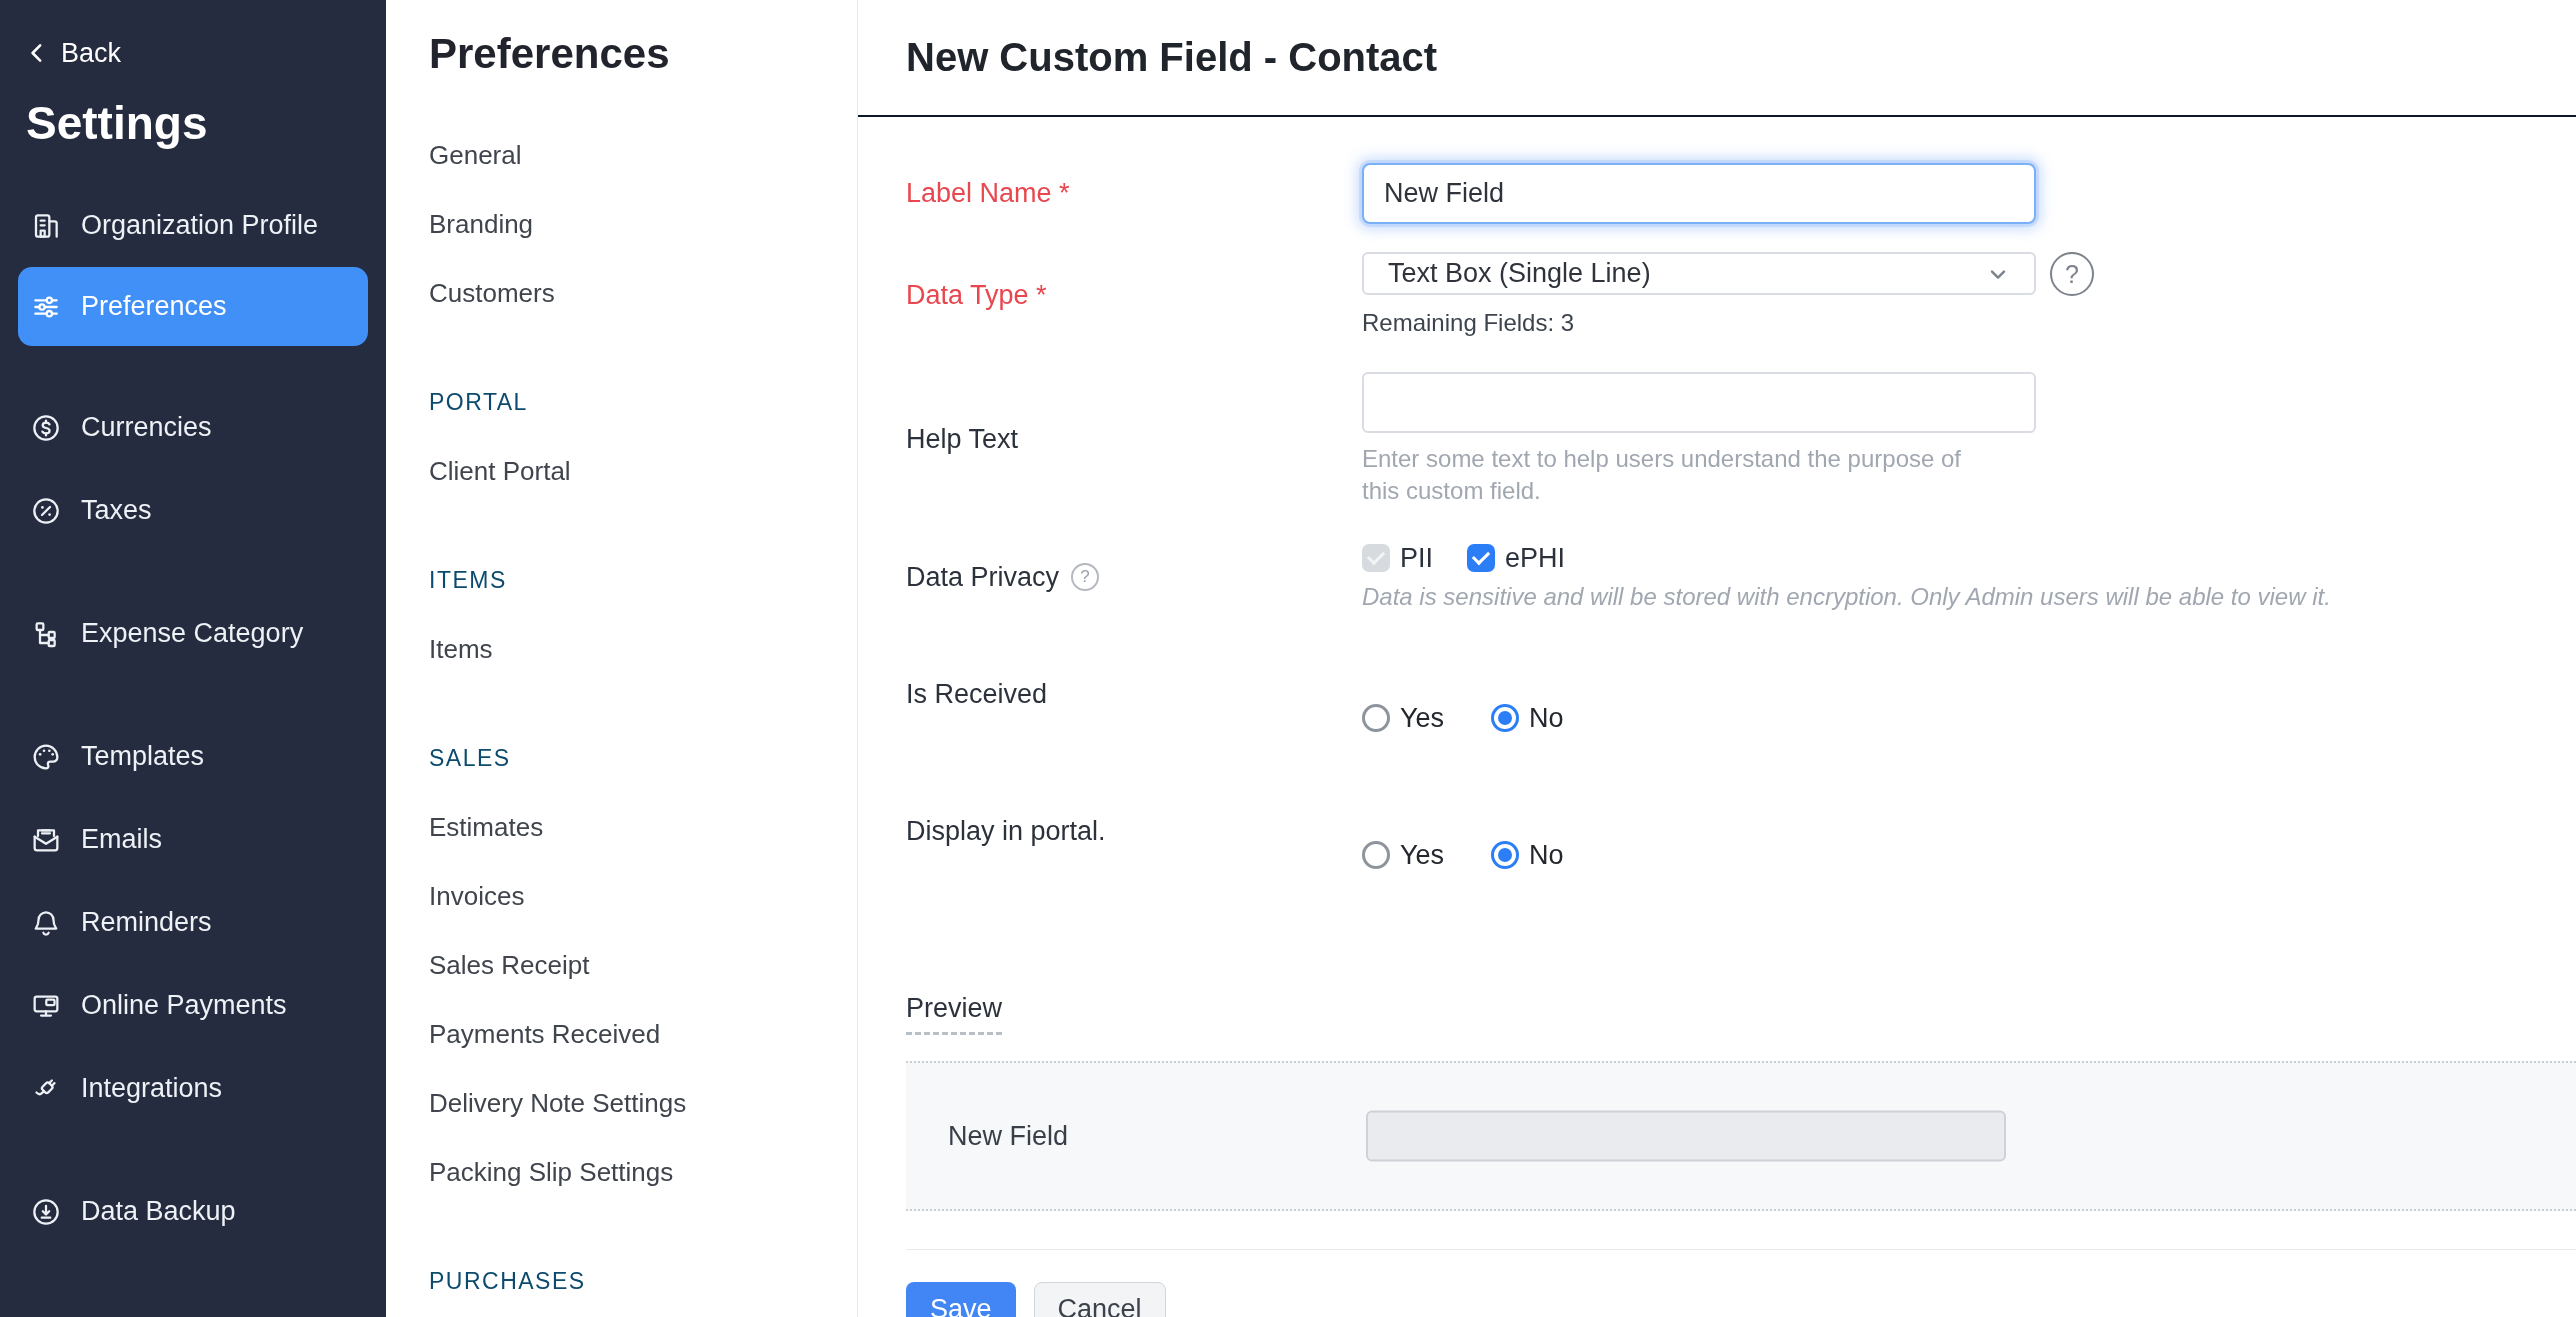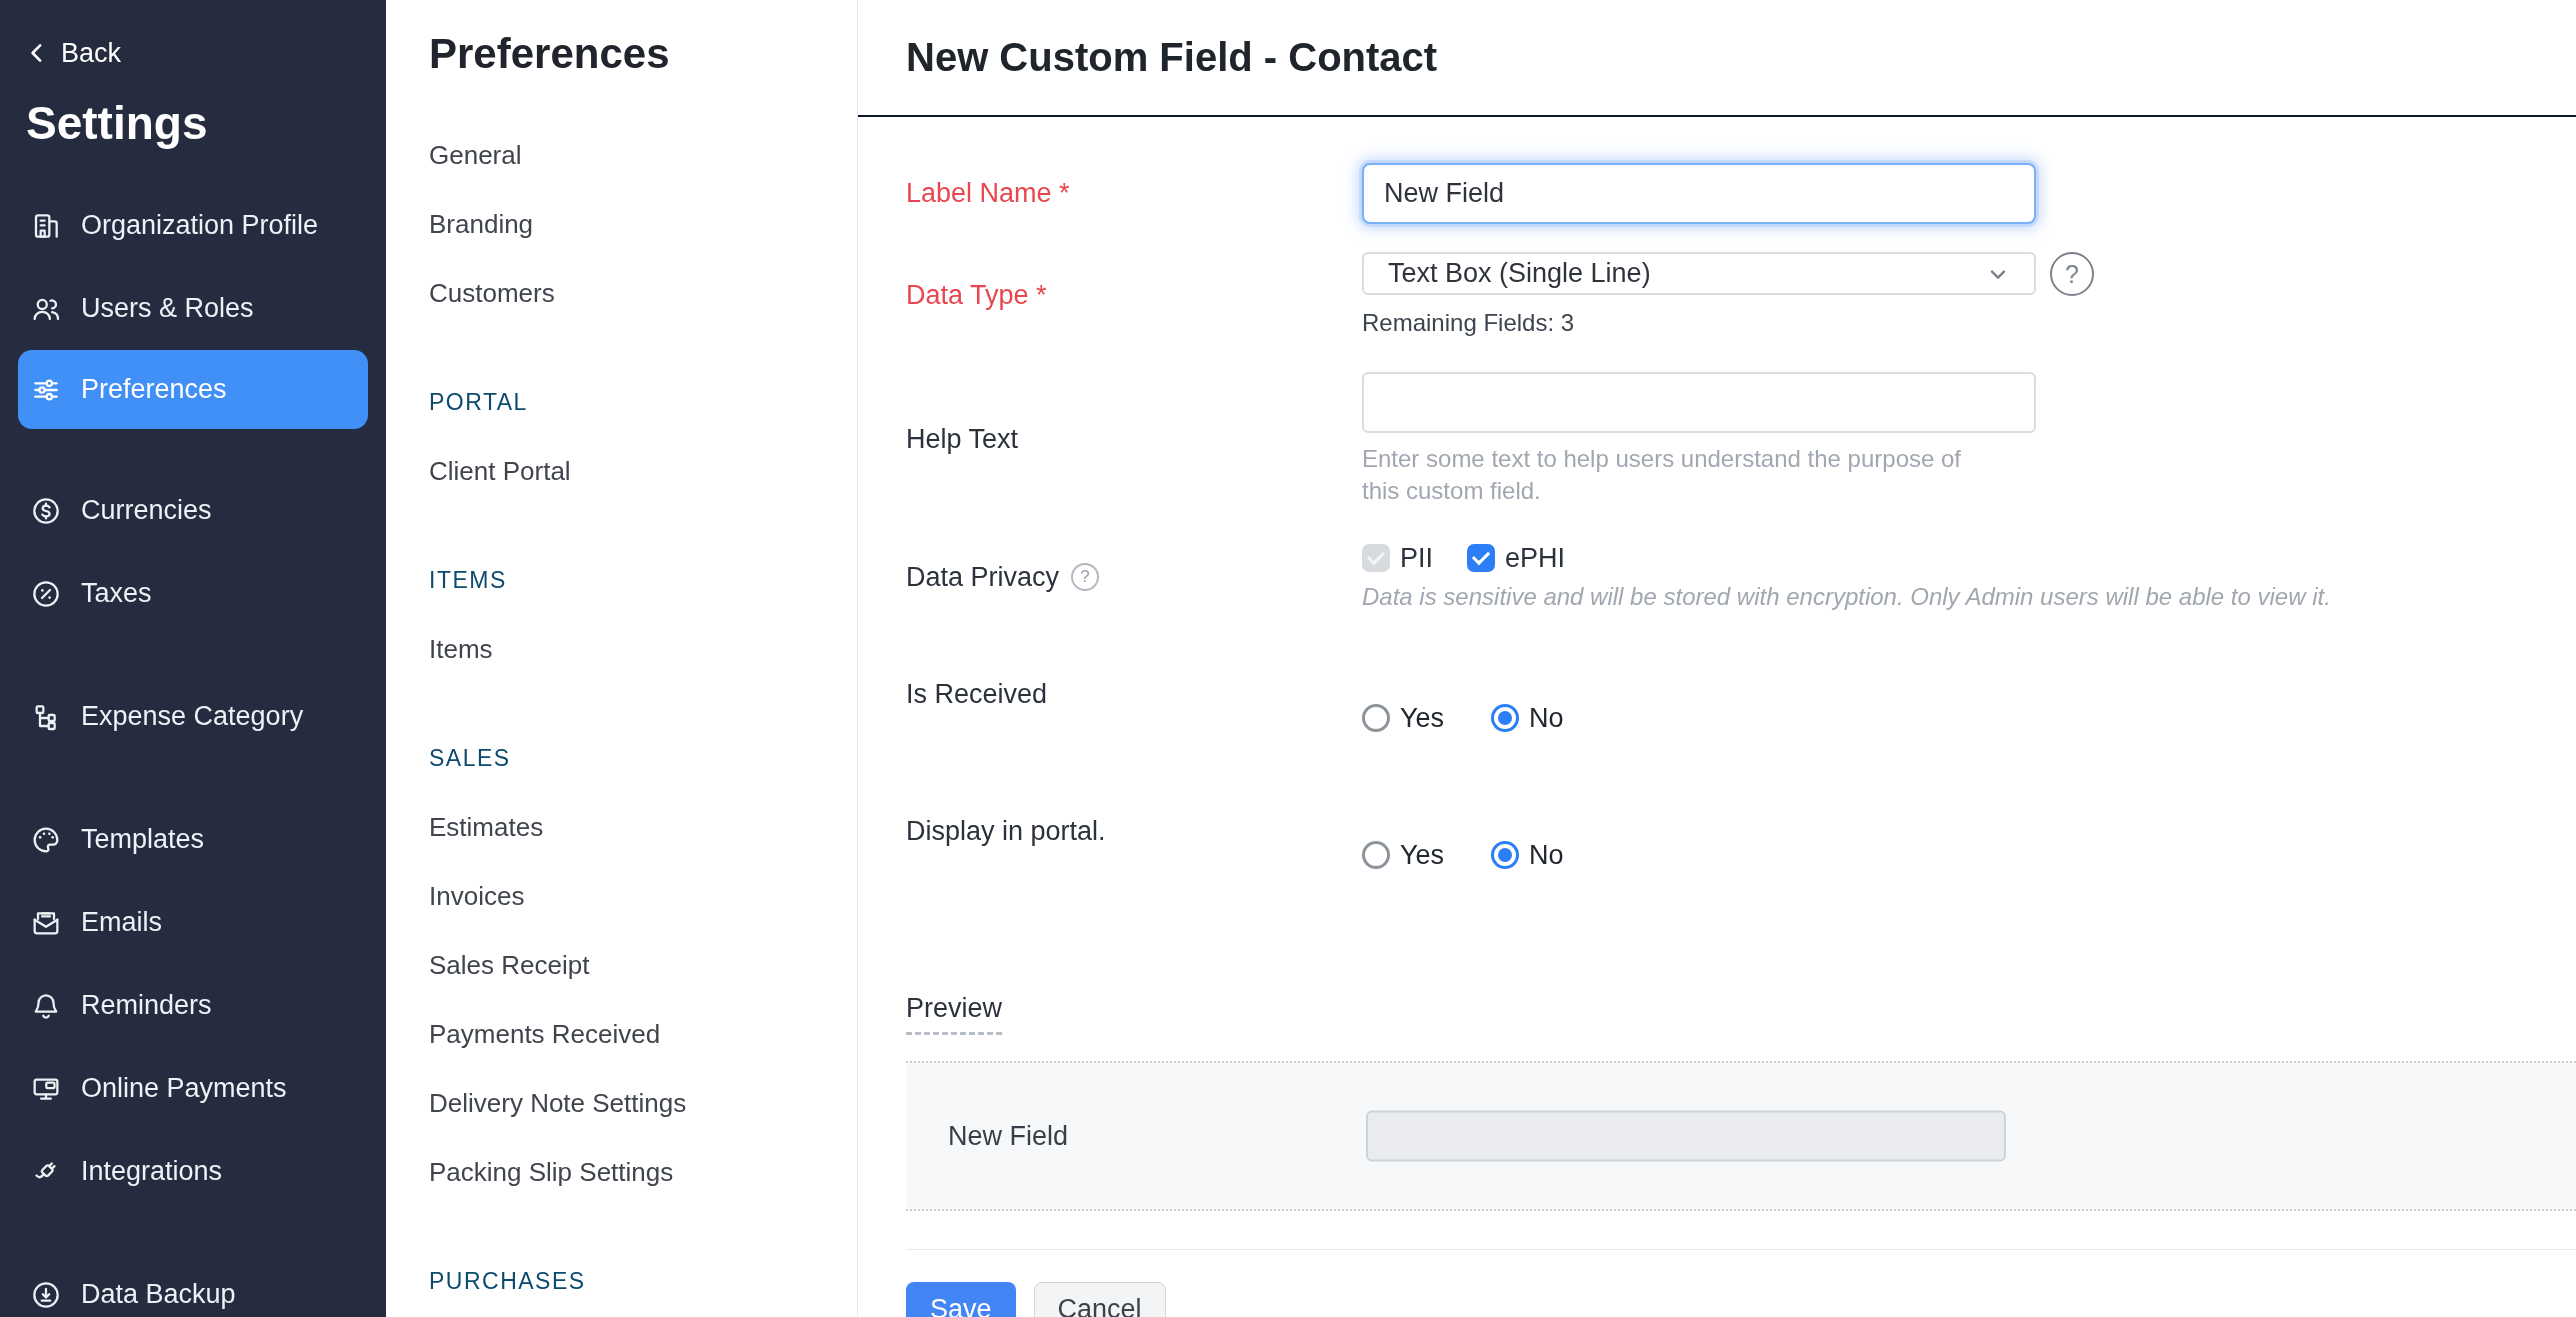--- a/index.html
+++ b/index.html
@@ -127,31 +127,20 @@
             <span class="side-icon">
               <svg width="32" height="32" viewBox="0 0 24 24" fill="none" stroke="#edf0f4" stroke-width="1.7" stroke-linecap="round" stroke-linejoin="round">
                 <rect x="4.5" y="4" width="10" height="16" rx="1.5"></rect>
                 <path d="M14.5 8.5h4a1.5 1.5 0 0 1 1.5 1.5v10"></path>
                 <path d="M8 8h3M8 11.5h3"></path>
                 <rect x="8" y="15.5" width="3" height="4.5"></rect>
               </svg>
             </span>
             <span class="side-label">Organization Profile</span>
           </div>
-          <div class="side-item">
-            <span class="side-icon">
-              <svg width="32" height="32" viewBox="0 0 24 24" fill="none" stroke="#edf0f4" stroke-width="1.7" stroke-linecap="round" stroke-linejoin="round">
-                <circle cx="9.2" cy="8.6" r="3.4"></circle>
-                <path d="M3.5 19.5c0-3.2 2.6-5.3 5.7-5.3s5.7 2.1 5.7 5.3"></path>
-                <path d="M15.4 5.8a3 3 0 1 1 1.2 5.8"></path>
-                <path d="M16.6 14.4c2.6.4 4.4 2.3 4.4 5.1"></path>
-              </svg>
-            </span>
-            <span class="side-label">Users &amp; Roles</span>
-          </div>
           <div class="side-item active">
             <span class="side-icon">
               <svg width="32" height="32" viewBox="0 0 24 24" fill="none" stroke="#ffffff" stroke-width="1.7" stroke-linecap="round">
                 <path d="M4 7h8.5M16.5 7H20"></path>
                 <circle cx="14.5" cy="7" r="2"></circle>
                 <path d="M4 12h3M11 12H20"></path>
                 <circle cx="9" cy="12" r="2"></circle>
                 <path d="M4 17h8.5M16.5 17H20"></path>
                 <circle cx="14.5" cy="17" r="2"></circle>
               </svg>

